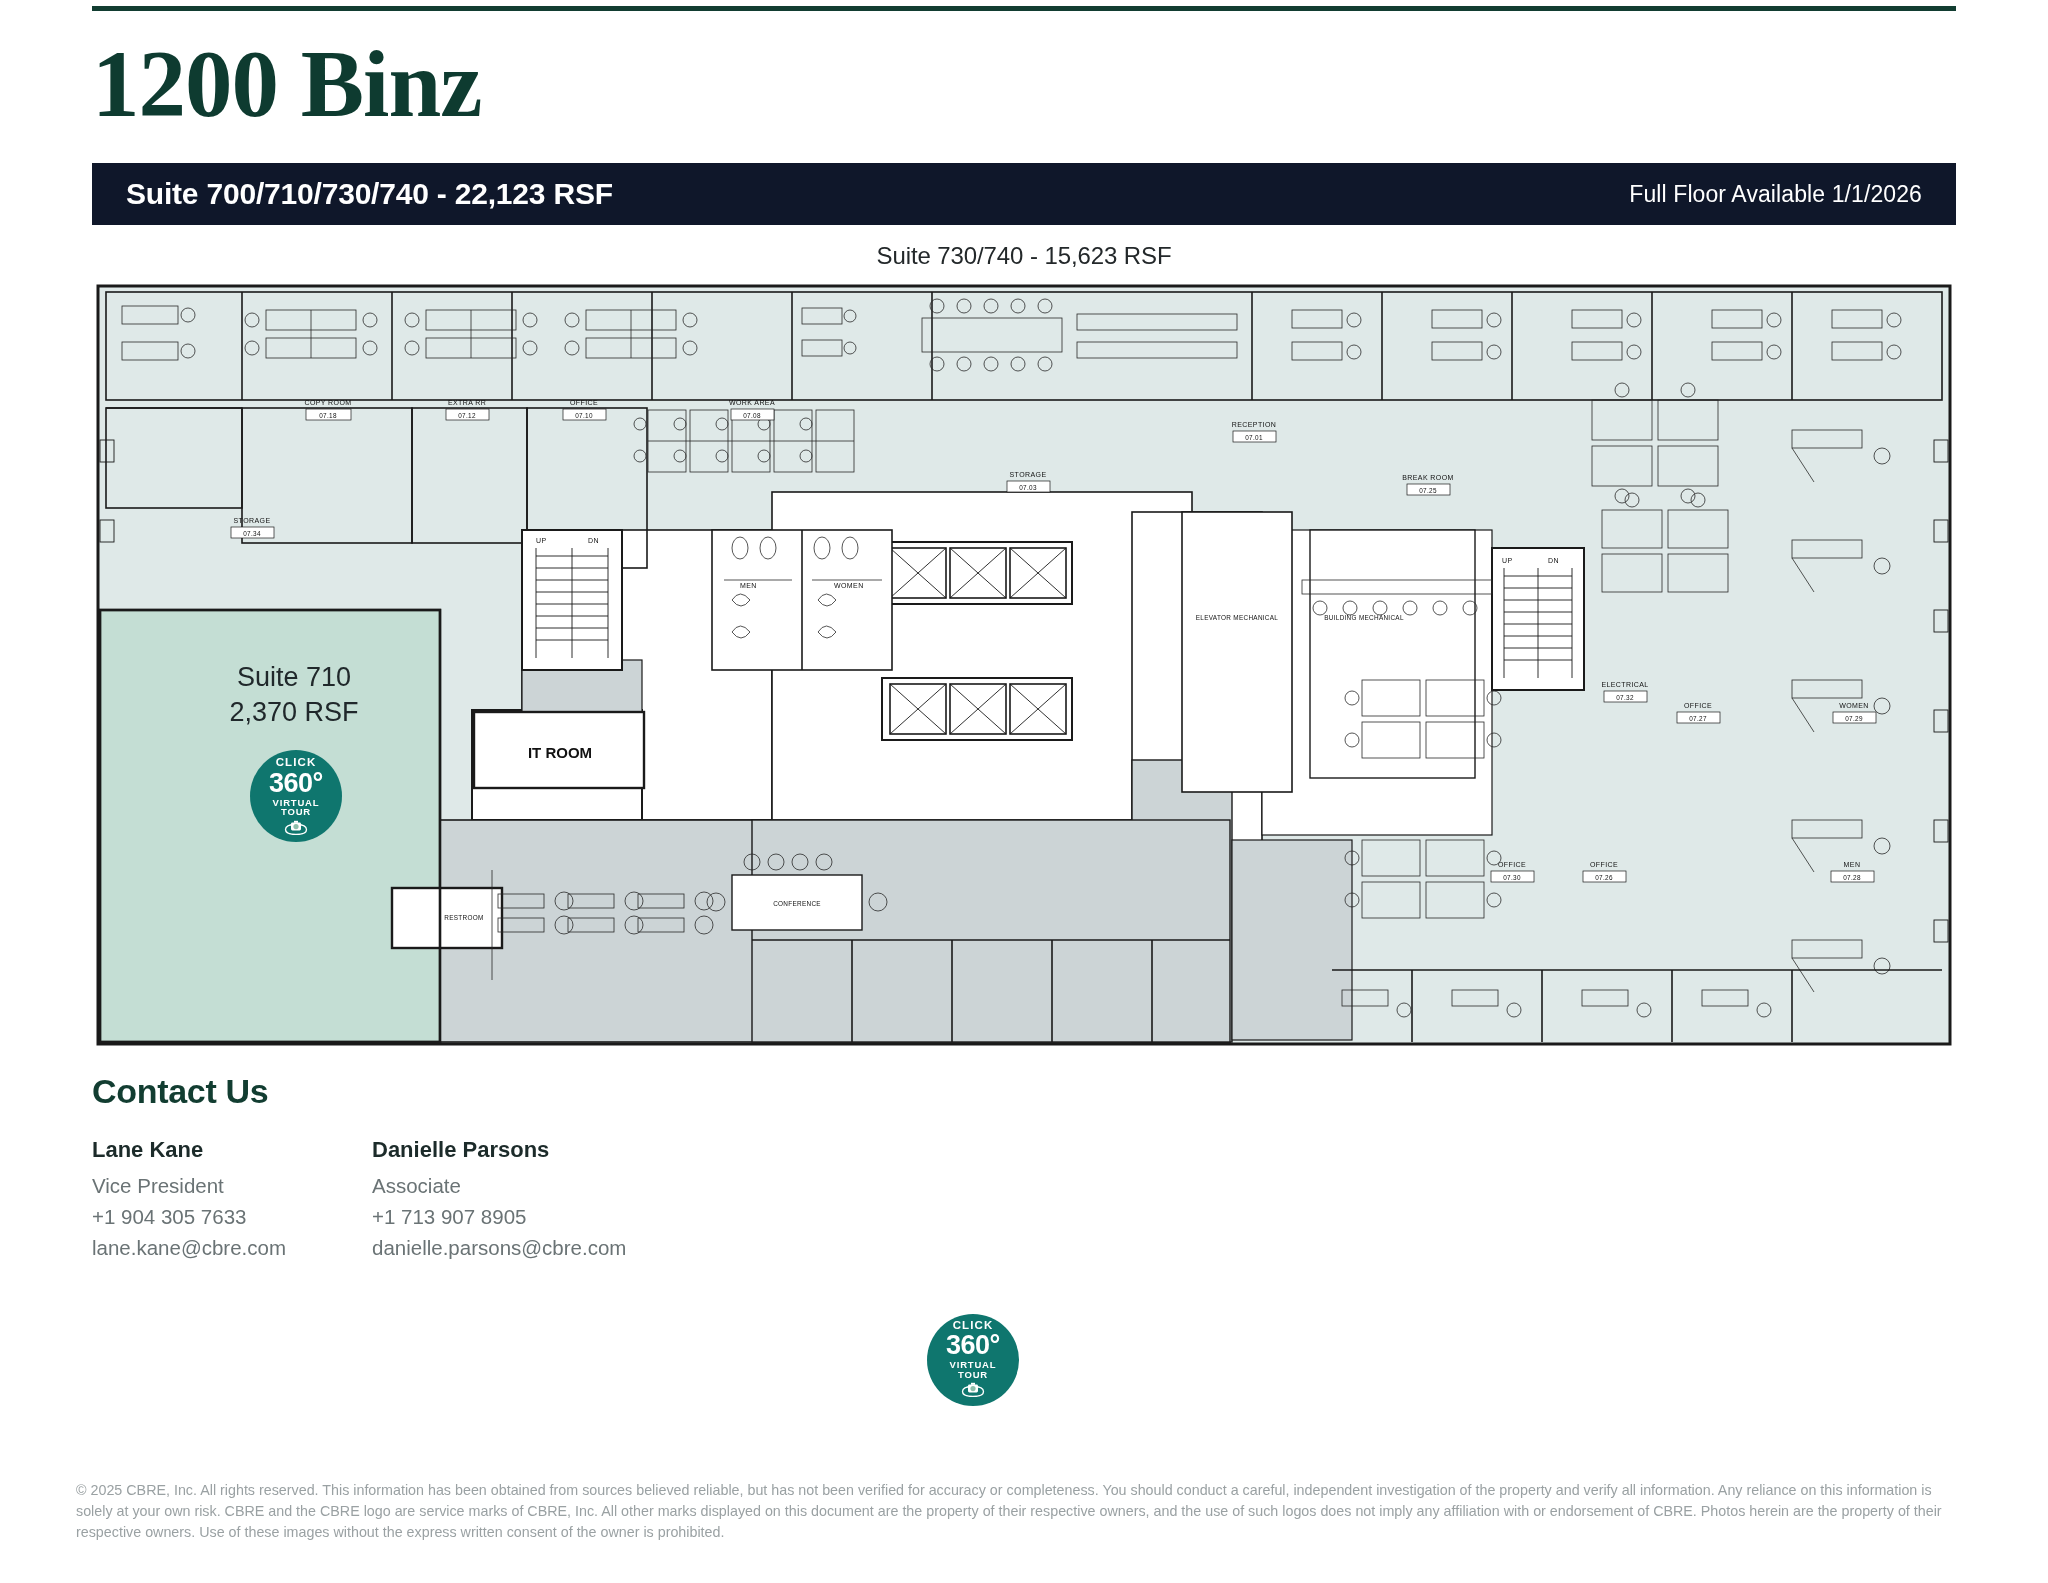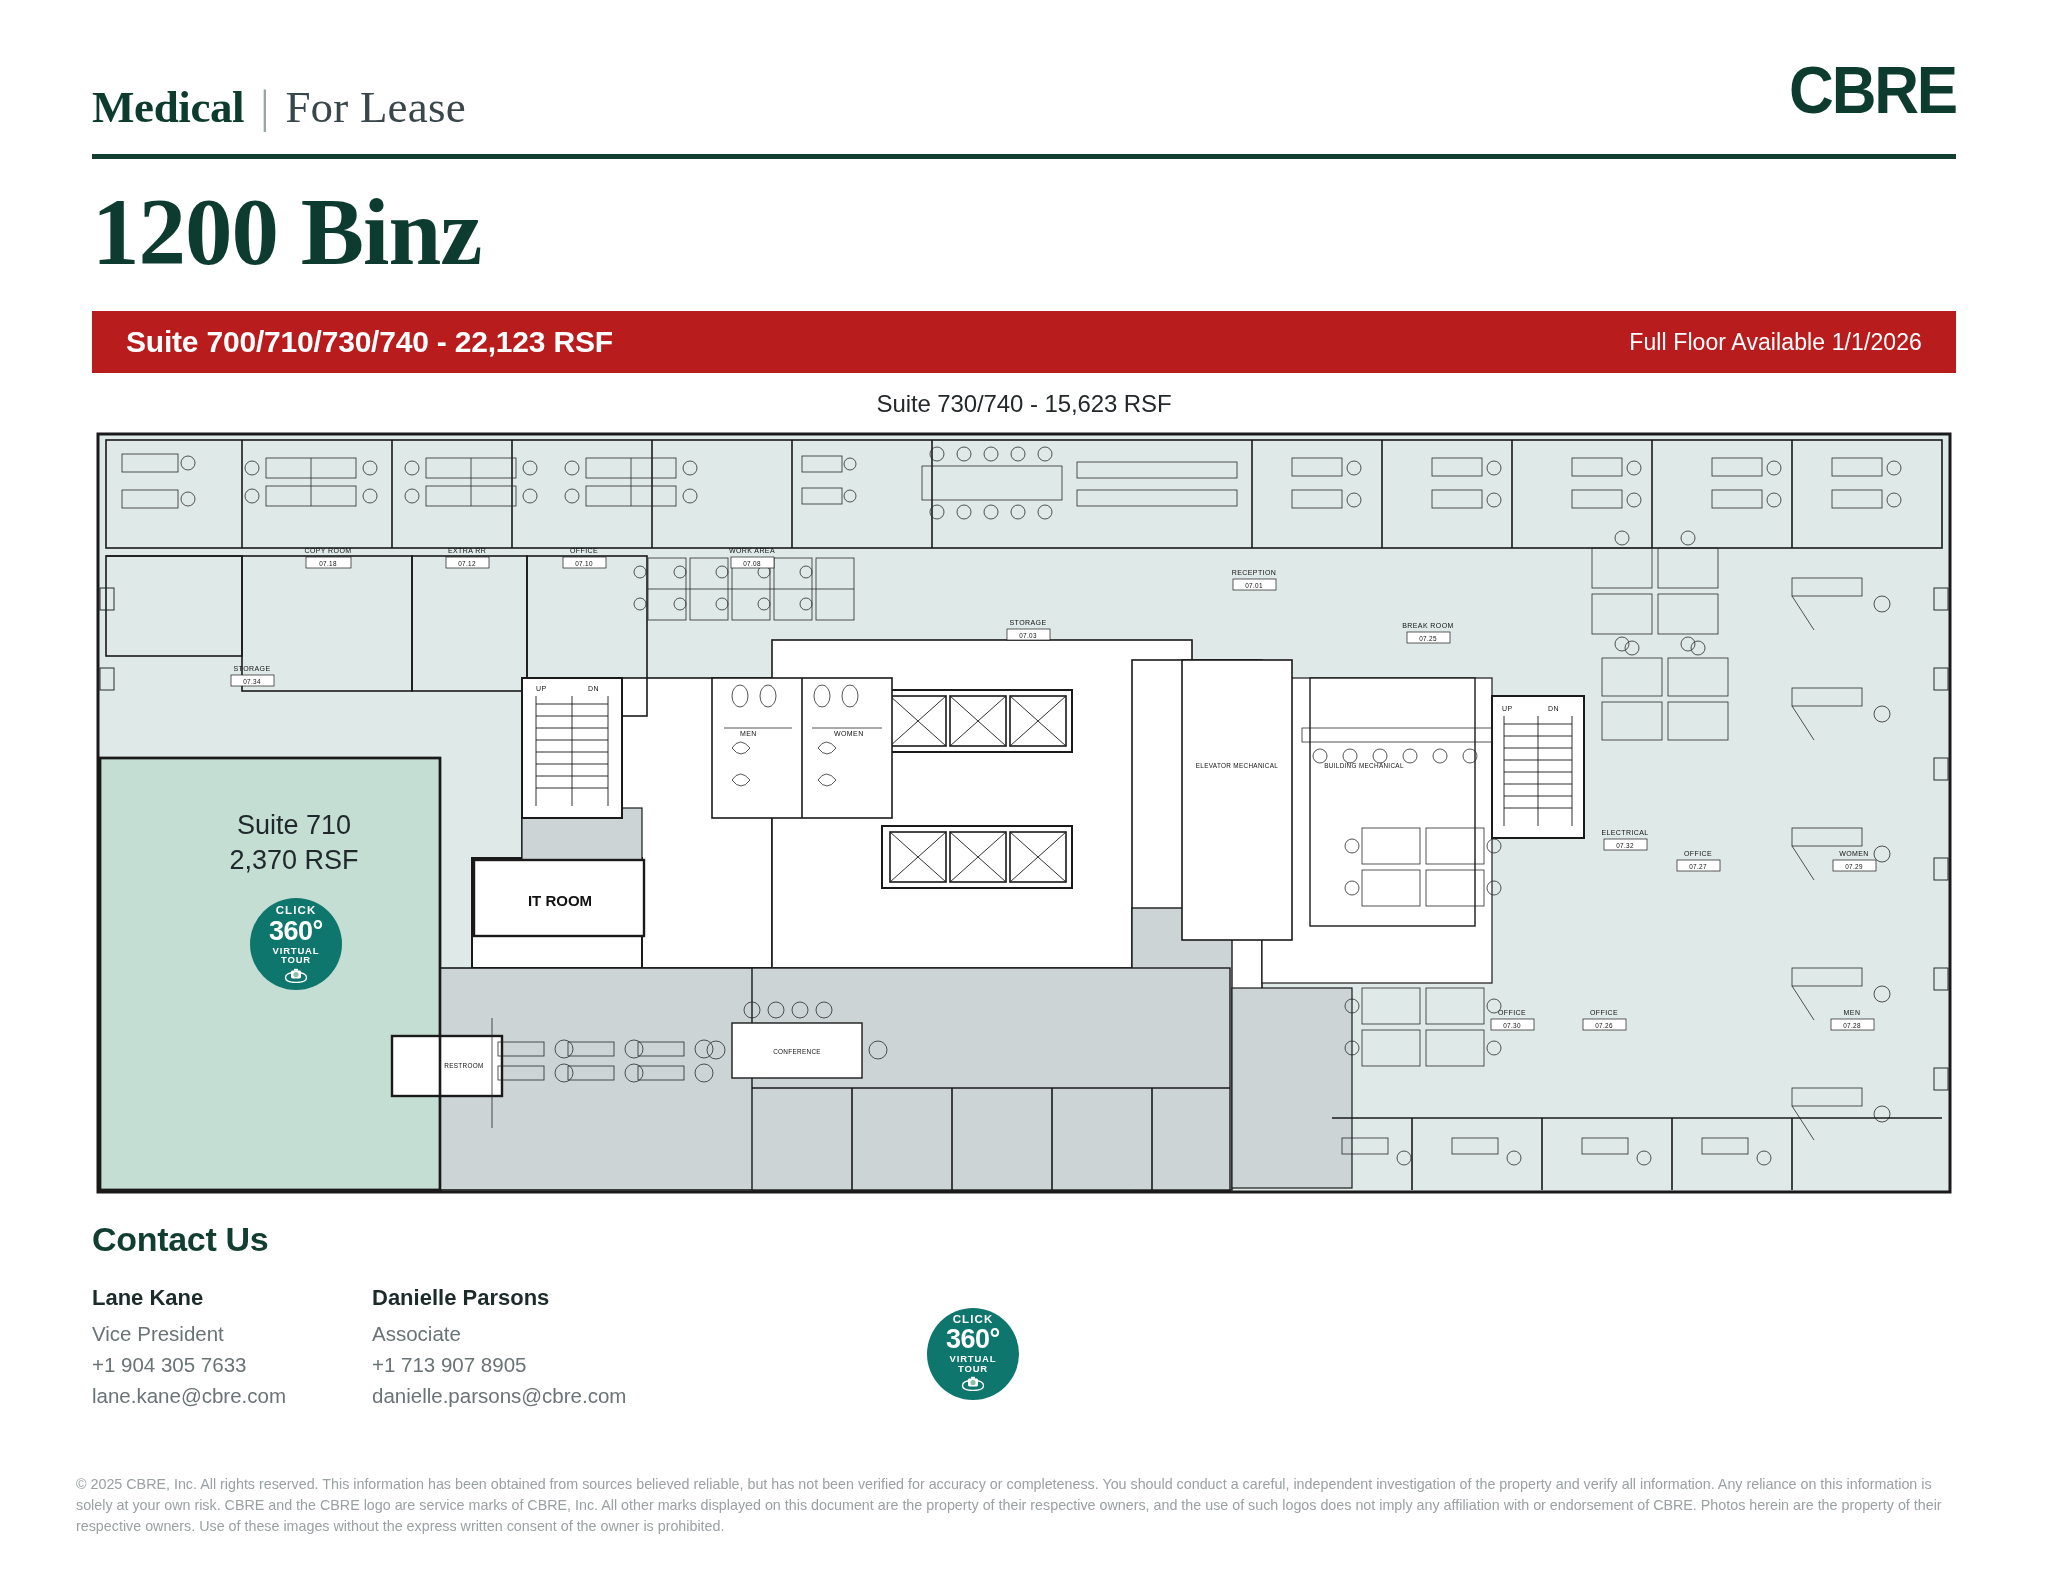--- a/index.html
+++ b/index.html
@@ -24,21 +24,21 @@
   .rule { height: 5px; background: #123d31; margin-top: 6px; }
 
   
   .titlerow { position: relative; height: 152px; }
   .bldg-title { font-family: "Liberation Serif", serif; font-weight: 700; font-size: 95px;
                 color: #0e3b30; letter-spacing: -1px; line-height: 1; padding-top: 26px; }
   .addr { position: absolute; right: 0; top: 32px; text-align: left; color: #4a5558;
           font-size: 22.5px; line-height: 1.62; }
 
   
-  .banner { height: 62px; background: #b91c1c; display: flex; align-items: center;
+  .banner { height: 62px; background: #0f172a; display: flex; align-items: center;
             justify-content: space-between; padding: 0 34px; color: #ffffff; }
   .banner-left { font-size: 30px; font-weight: 700; letter-spacing: -0.2px; }
   .banner-right { font-size: 23px; font-weight: 400; letter-spacing: 0.1px; }
 
   
   .cap-top { text-align: center; font-size: 24px; color: #23282a; padding: 17px 0 10px; letter-spacing: -0.1px; }
   .cap-bottom { text-align: center; font-size: 24px; color: #23282a; padding: 10px 0 0; letter-spacing: -0.1px; }
 
   
   .planwrap { position: relative; width: 100%; height: 770px; }
@@ -65,28 +65,20 @@
 
   
   .disclaimer { position: absolute; left: 76px; right: 92px; bottom: 46px;
                 font-size: 14.3px; line-height: 1.48; color: #9aa1a3; }
 </style>
 </head>
 <body>
 
 <div class="page">
 
-  <div class="header">
-    <div class="kicker">
-      <span class="k-med">Medical</span>
-      <span class="k-bar">|</span>
-      <span class="k-lease">For Lease</span>
-    </div>
-    <div class="cbre-logo">CBRE</div>
-  </div>
   <div class="rule"></div>
 
   <div class="titlerow">
     <div class="bldg-title">1200 Binz</div>
   </div>
 
   <div class="banner">
     <div class="banner-left">Suite 700/710/730/740 - 22,123 RSF</div>
     <div class="banner-right">Full Floor Available 1/1/2026</div>
   </div>

